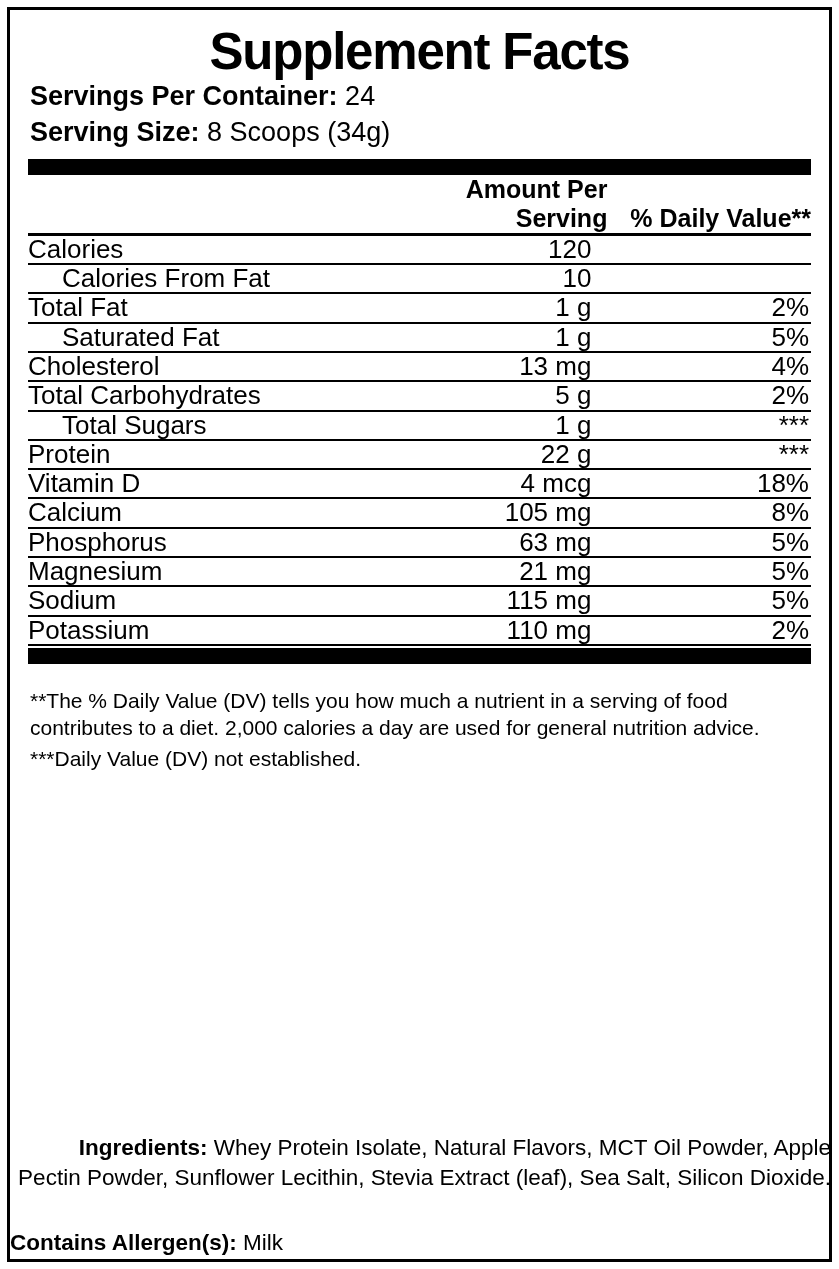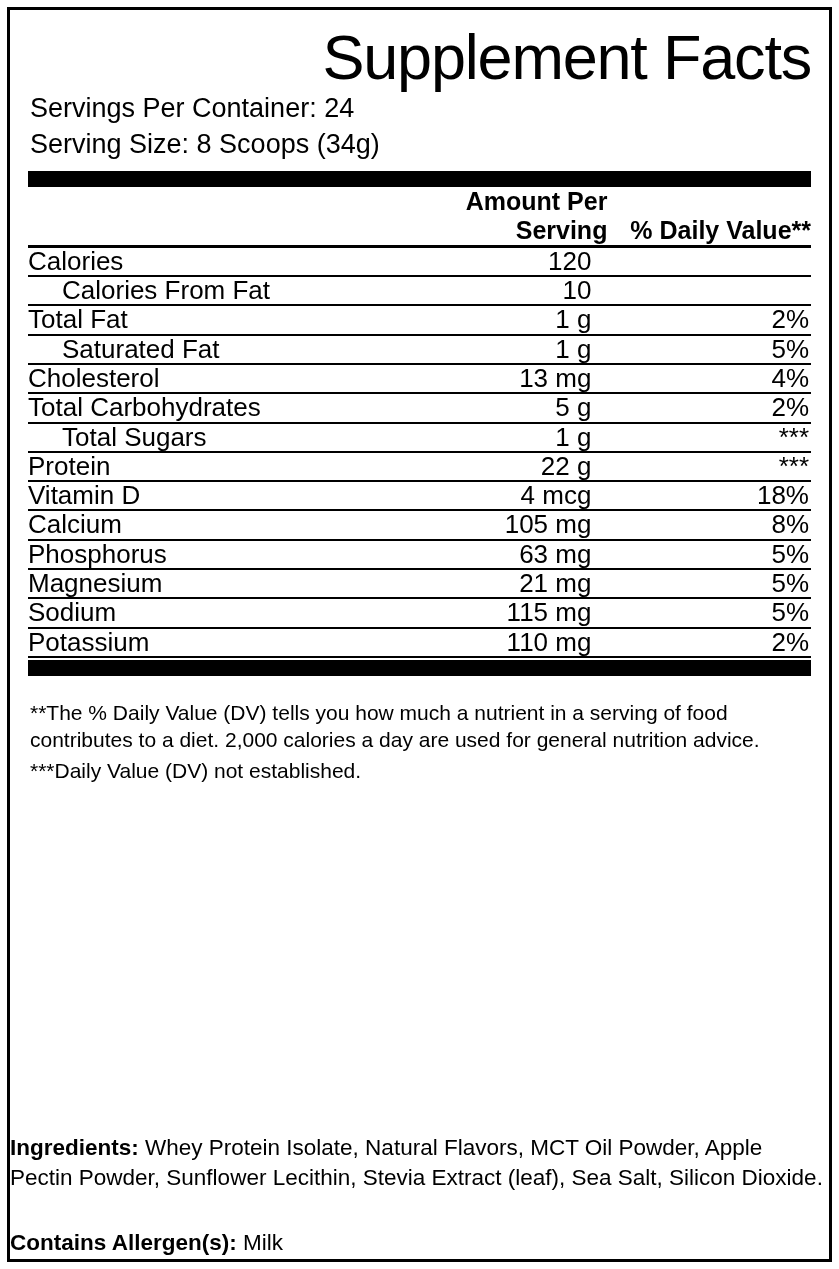--- a/index.html
+++ b/index.html
@@ -22,36 +22,36 @@
     position: absolute;
     left: 7px;
     top: 7px;
     width: 825px;
     height: 1255px;
     box-sizing: border-box;
     border: 3px solid #000000;
     padding: 10px 18px 0 18px;
   }
   .title {
-    font-size: 63px;
-    font-weight: normal;
+    font-size: 51px;
+    font-weight: bold;
     line-height: 1.0;
     letter-spacing: -1.2px;
-    text-align: right;
+    text-align: center;
     margin: 6px 0 2px 0;
     white-space: nowrap;
   }
   .servings-line {
     font-size: 27px;
     line-height: 1.33;
     margin-left: 2px;
     white-space: nowrap;
   }
   .servings-line b {
-    font-weight: normal;
+    font-weight: bold;
   }
   .bar-thick {
     height: 16px;
     background: #000;
     margin-top: 8px;
   }
   table.facts {
     width: 100%;
     border-collapse: collapse;
     table-layout: fixed;
@@ -104,20 +104,21 @@
     margin-top: 4px;
     margin-left: 2px;
   }
   .ingredients {
     position: absolute;
     left: 10px;
     right: 8px;
     top: 1133px;
     font-size: 22.5px;
     line-height: 1.32;
+    text-align: right;
   }
   .ingredients b { font-weight: bold; }
   .allergens {
     position: absolute;
     left: 10px;
     top: 1228px;
     font-size: 22.5px;
     line-height: 1.3;
   }
   .allergens b { font-weight: bold; }

